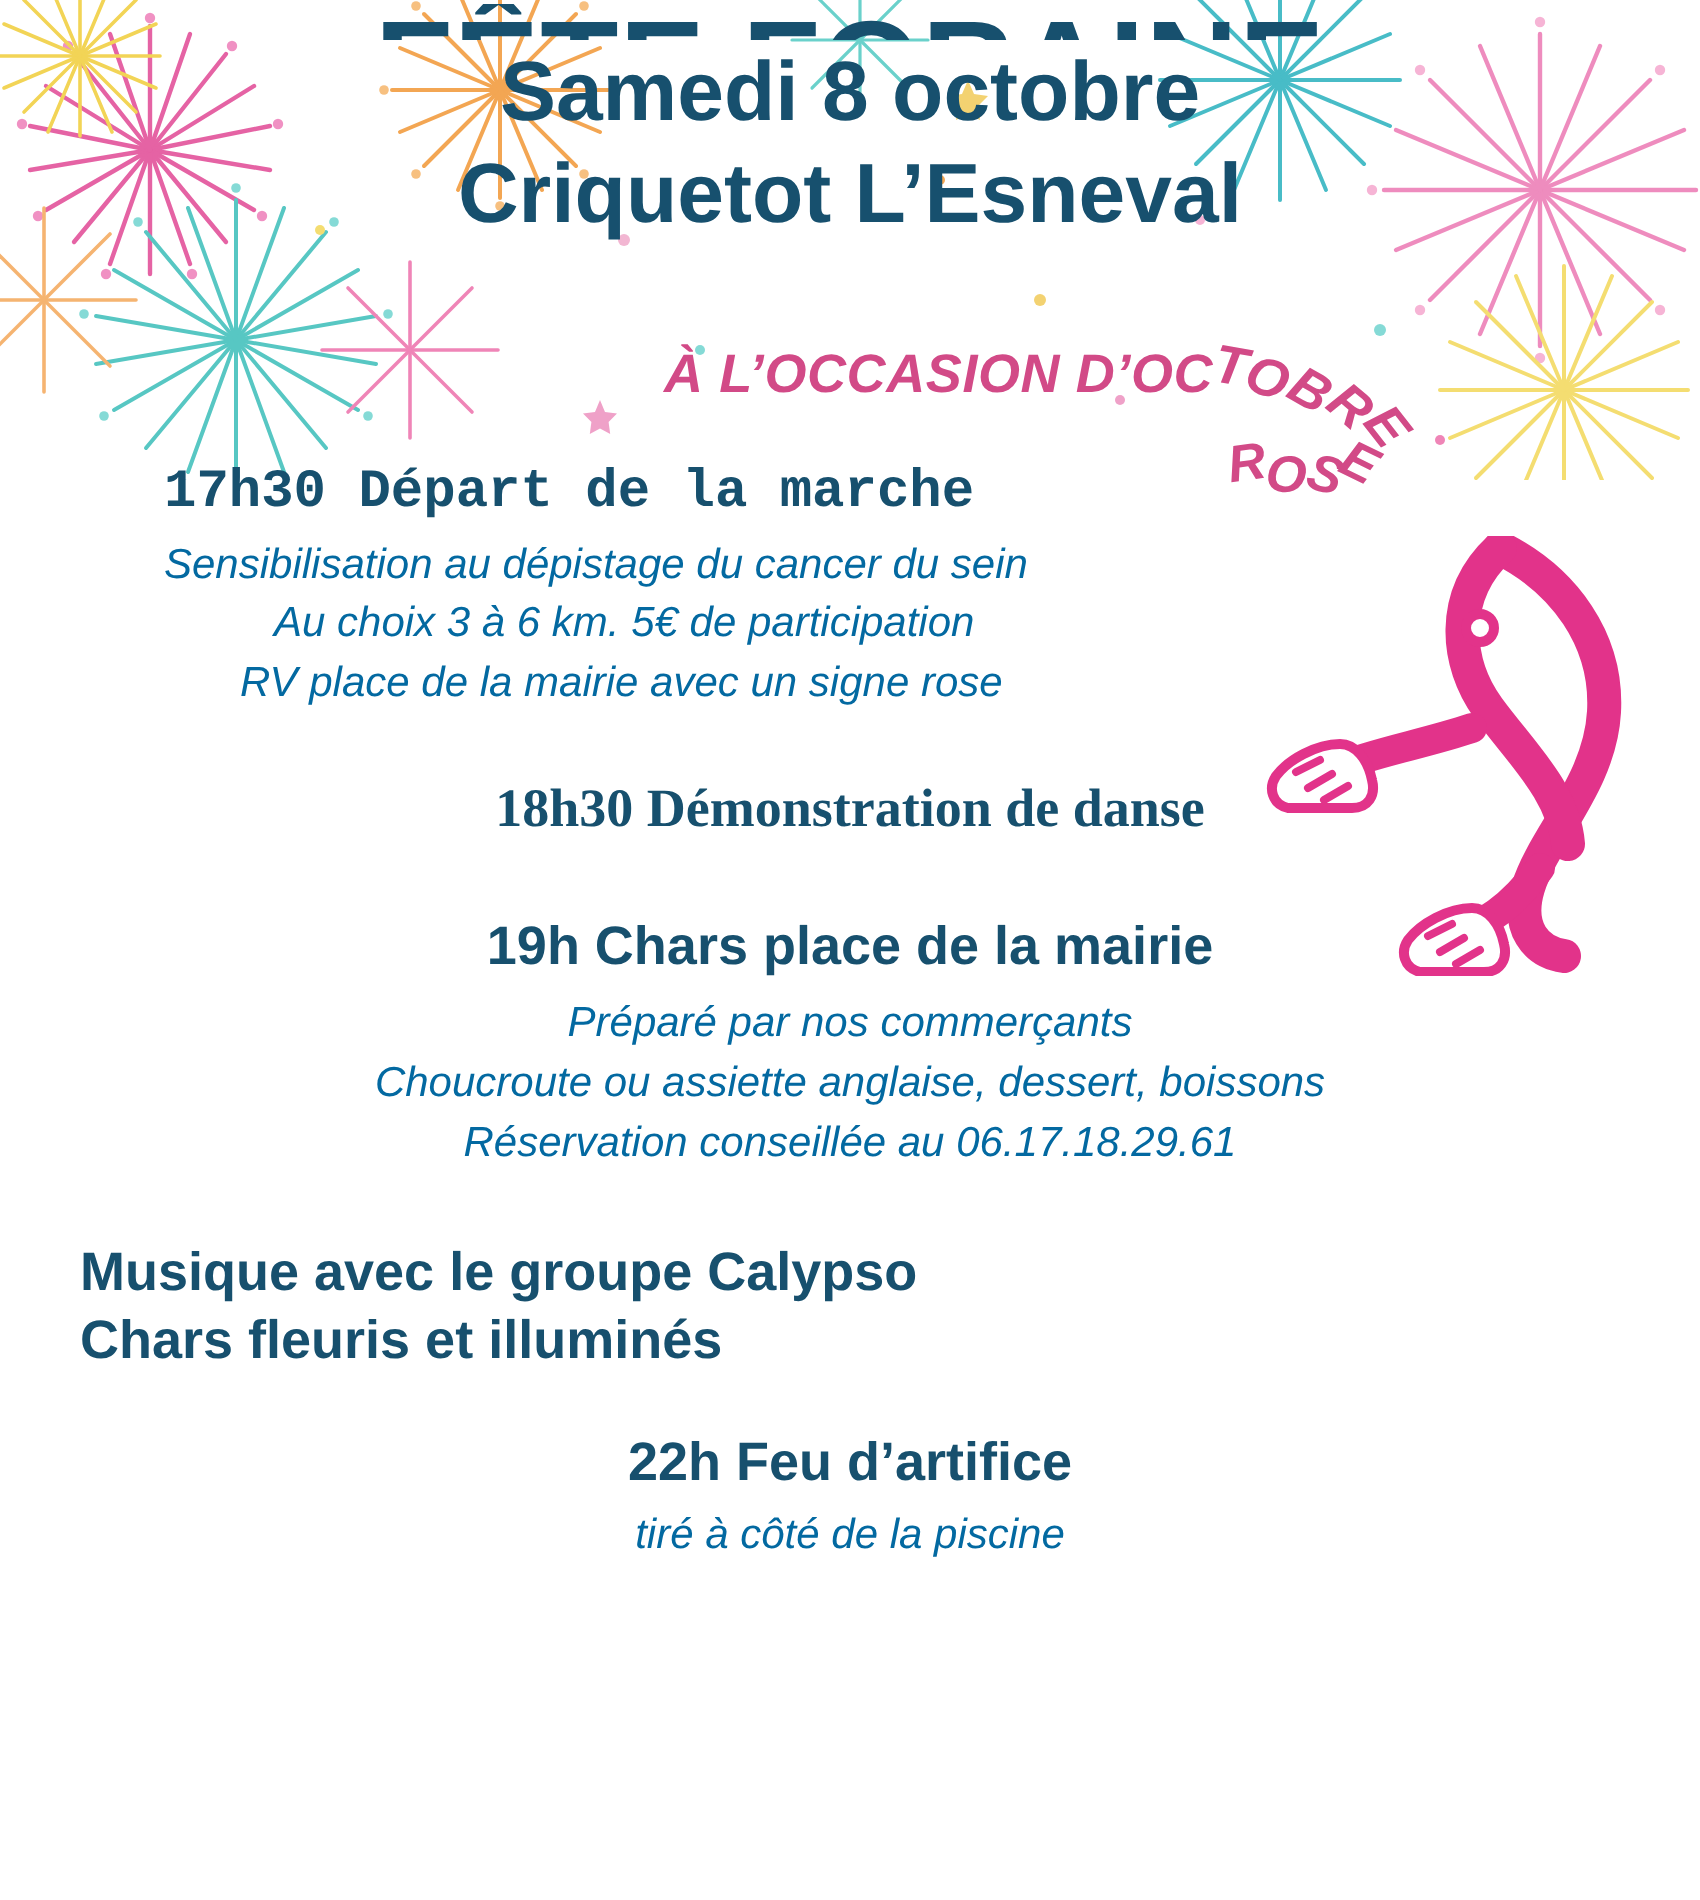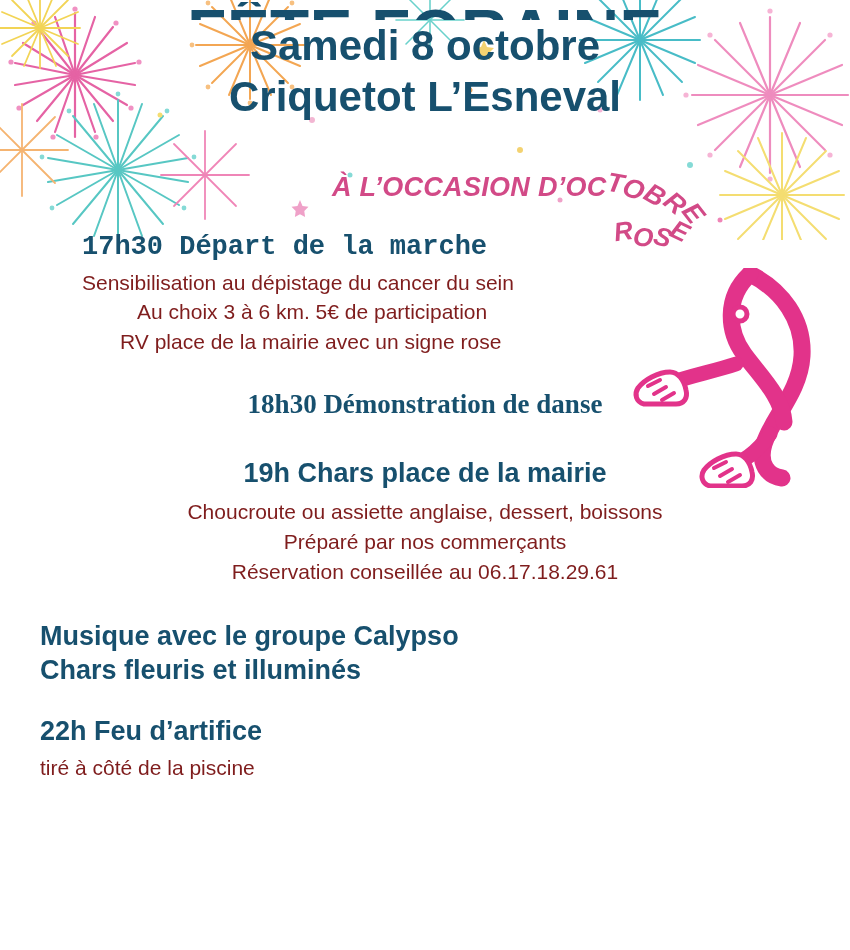--- a/index.html
+++ b/index.html
@@ -98,36 +98,37 @@
   }
   .b-head {
     font-size: 27px;
     font-weight: 700;
     color: #17506e;
     line-height: 1.3;
   }
   .b-line {
     font-size: 21px;
     font-weight: 400;
-    color: #7f1d1d;
+    color: #0369a1;
     line-height: 1.42;
+    font-style: italic;
   }
 
   .blk1 { text-align: left; padding-left: 42px; margin-bottom: 30px; }
   .blk1 .b-head { margin-bottom: 2px; font-family: Liberation Mono, monospace; }
   .blk1 .b-line.ind1 { padding-left: 0px; }
   .blk1 .b-line.ind2 { padding-left: 55px; }
   .blk1 .b-line.ind3 { padding-left: 38px; }
 
   .blk2 { text-align: center; margin-bottom: 34px; font-family: Liberation Serif, serif; }
   .blk3 { text-align: center; margin-bottom: 32px; }
   .blk3 .b-head { margin-bottom: 6px; }
   .blk4 { text-align: left; }
   .blk4 .b-head { line-height: 1.28; }
-  .blk5 { text-align: left; }
+  .blk5 { text-align: center; }
   .blk5 .b-head { margin-bottom: 4px; }
 </style>
 </head>
 <body>
 
 <div class="fireworks">
   <svg width="850" height="240" viewBox="0 0 850 240">
     <g opacity="0.95">
 
       <g transform="translate(75,75)">
@@ -428,22 +429,22 @@
     <div class="b-line ind2">Au choix 3 à 6 km. 5€ de participation</div>
     <div class="b-line ind3">RV place de la mairie avec un signe rose</div>
   </div>
 
   <div class="block blk2">
     <div class="b-head">18h30 Démonstration de danse</div>
   </div>
 
   <div class="block blk3">
     <div class="b-head">19h Chars place de la mairie</div>
+    <div class="b-line">Préparé par nos commerçants</div>
     <div class="b-line">Choucroute ou assiette anglaise, dessert, boissons</div>
-    <div class="b-line">Préparé par nos commerçants</div>
     <div class="b-line">Réservation conseillée au 06.17.18.29.61</div>
   </div>
 
   <div class="block blk4">
     <div class="b-head">Musique avec le groupe Calypso</div>
     <div class="b-head">Chars fleuris et illuminés</div>
   </div>
 
   <div class="block blk5">
     <div class="b-head">22h Feu d’artifice</div>

